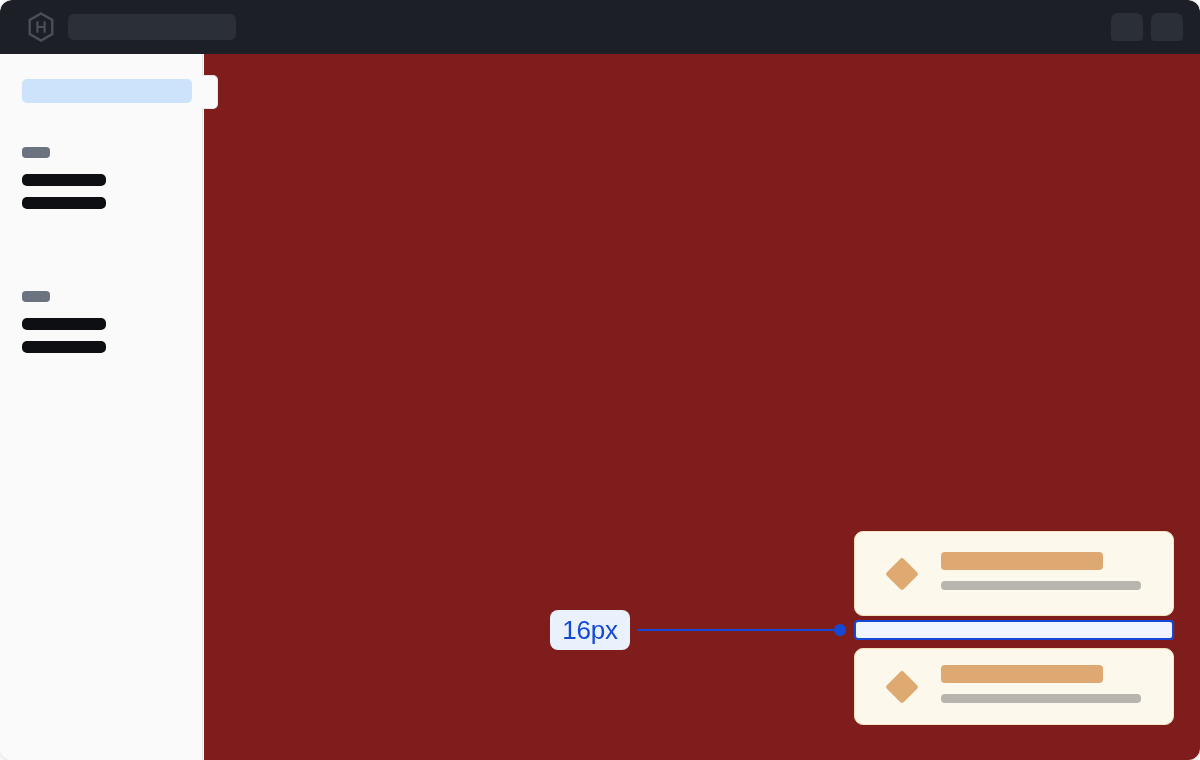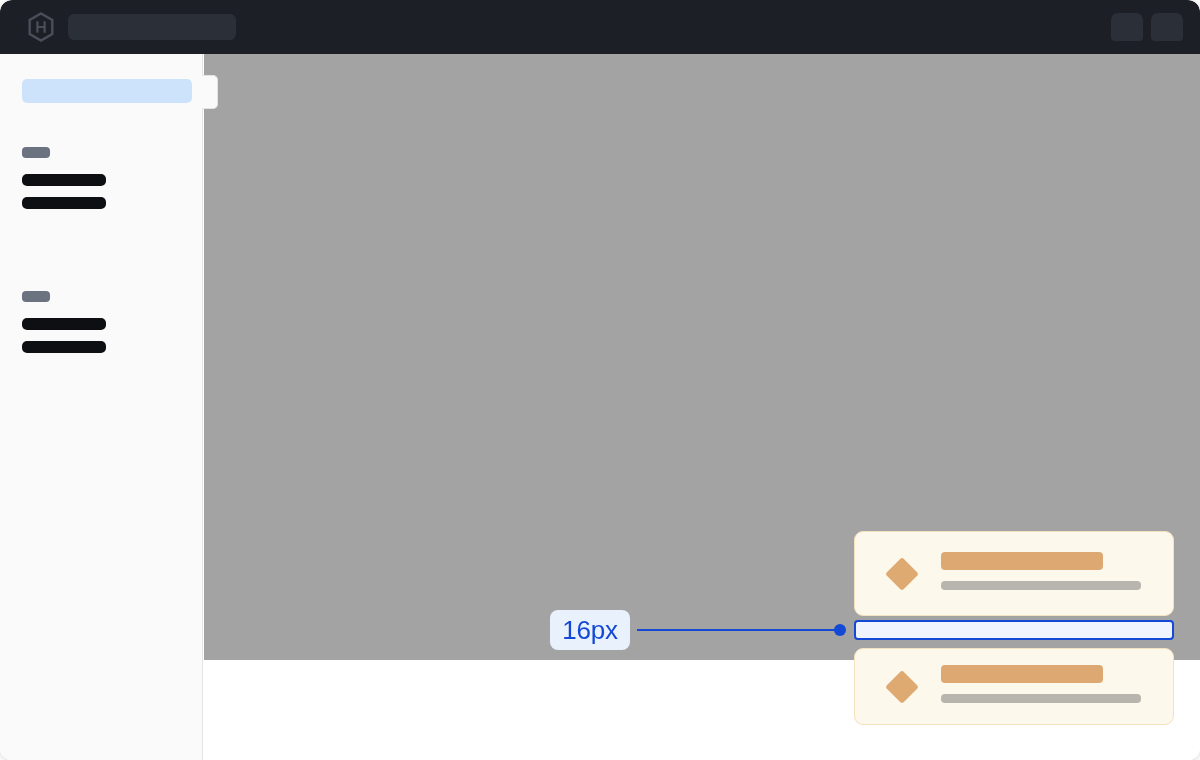--- a/index.html
+++ b/index.html
@@ -131,22 +131,22 @@
   }
   .sidebar-row-skeleton.r1 { margin-top: 16px; }
   .sidebar-row-skeleton.r2 { margin-top: 11px; }
 
   
   #canvas {
     position: absolute;
     left: 204px;
     top: 0;
     width: 996px;
-    height: 606px;
-    background: #a3a3a3;
+    height: 706px;
+    background: #7f1d1d;
   }
 
   
   .content-card {
     position: absolute;
     left: 650px;
     width: 320px;
     background: #fdf8ec;
     border: 1px solid #f3e2bd;
     border-radius: 9px;

